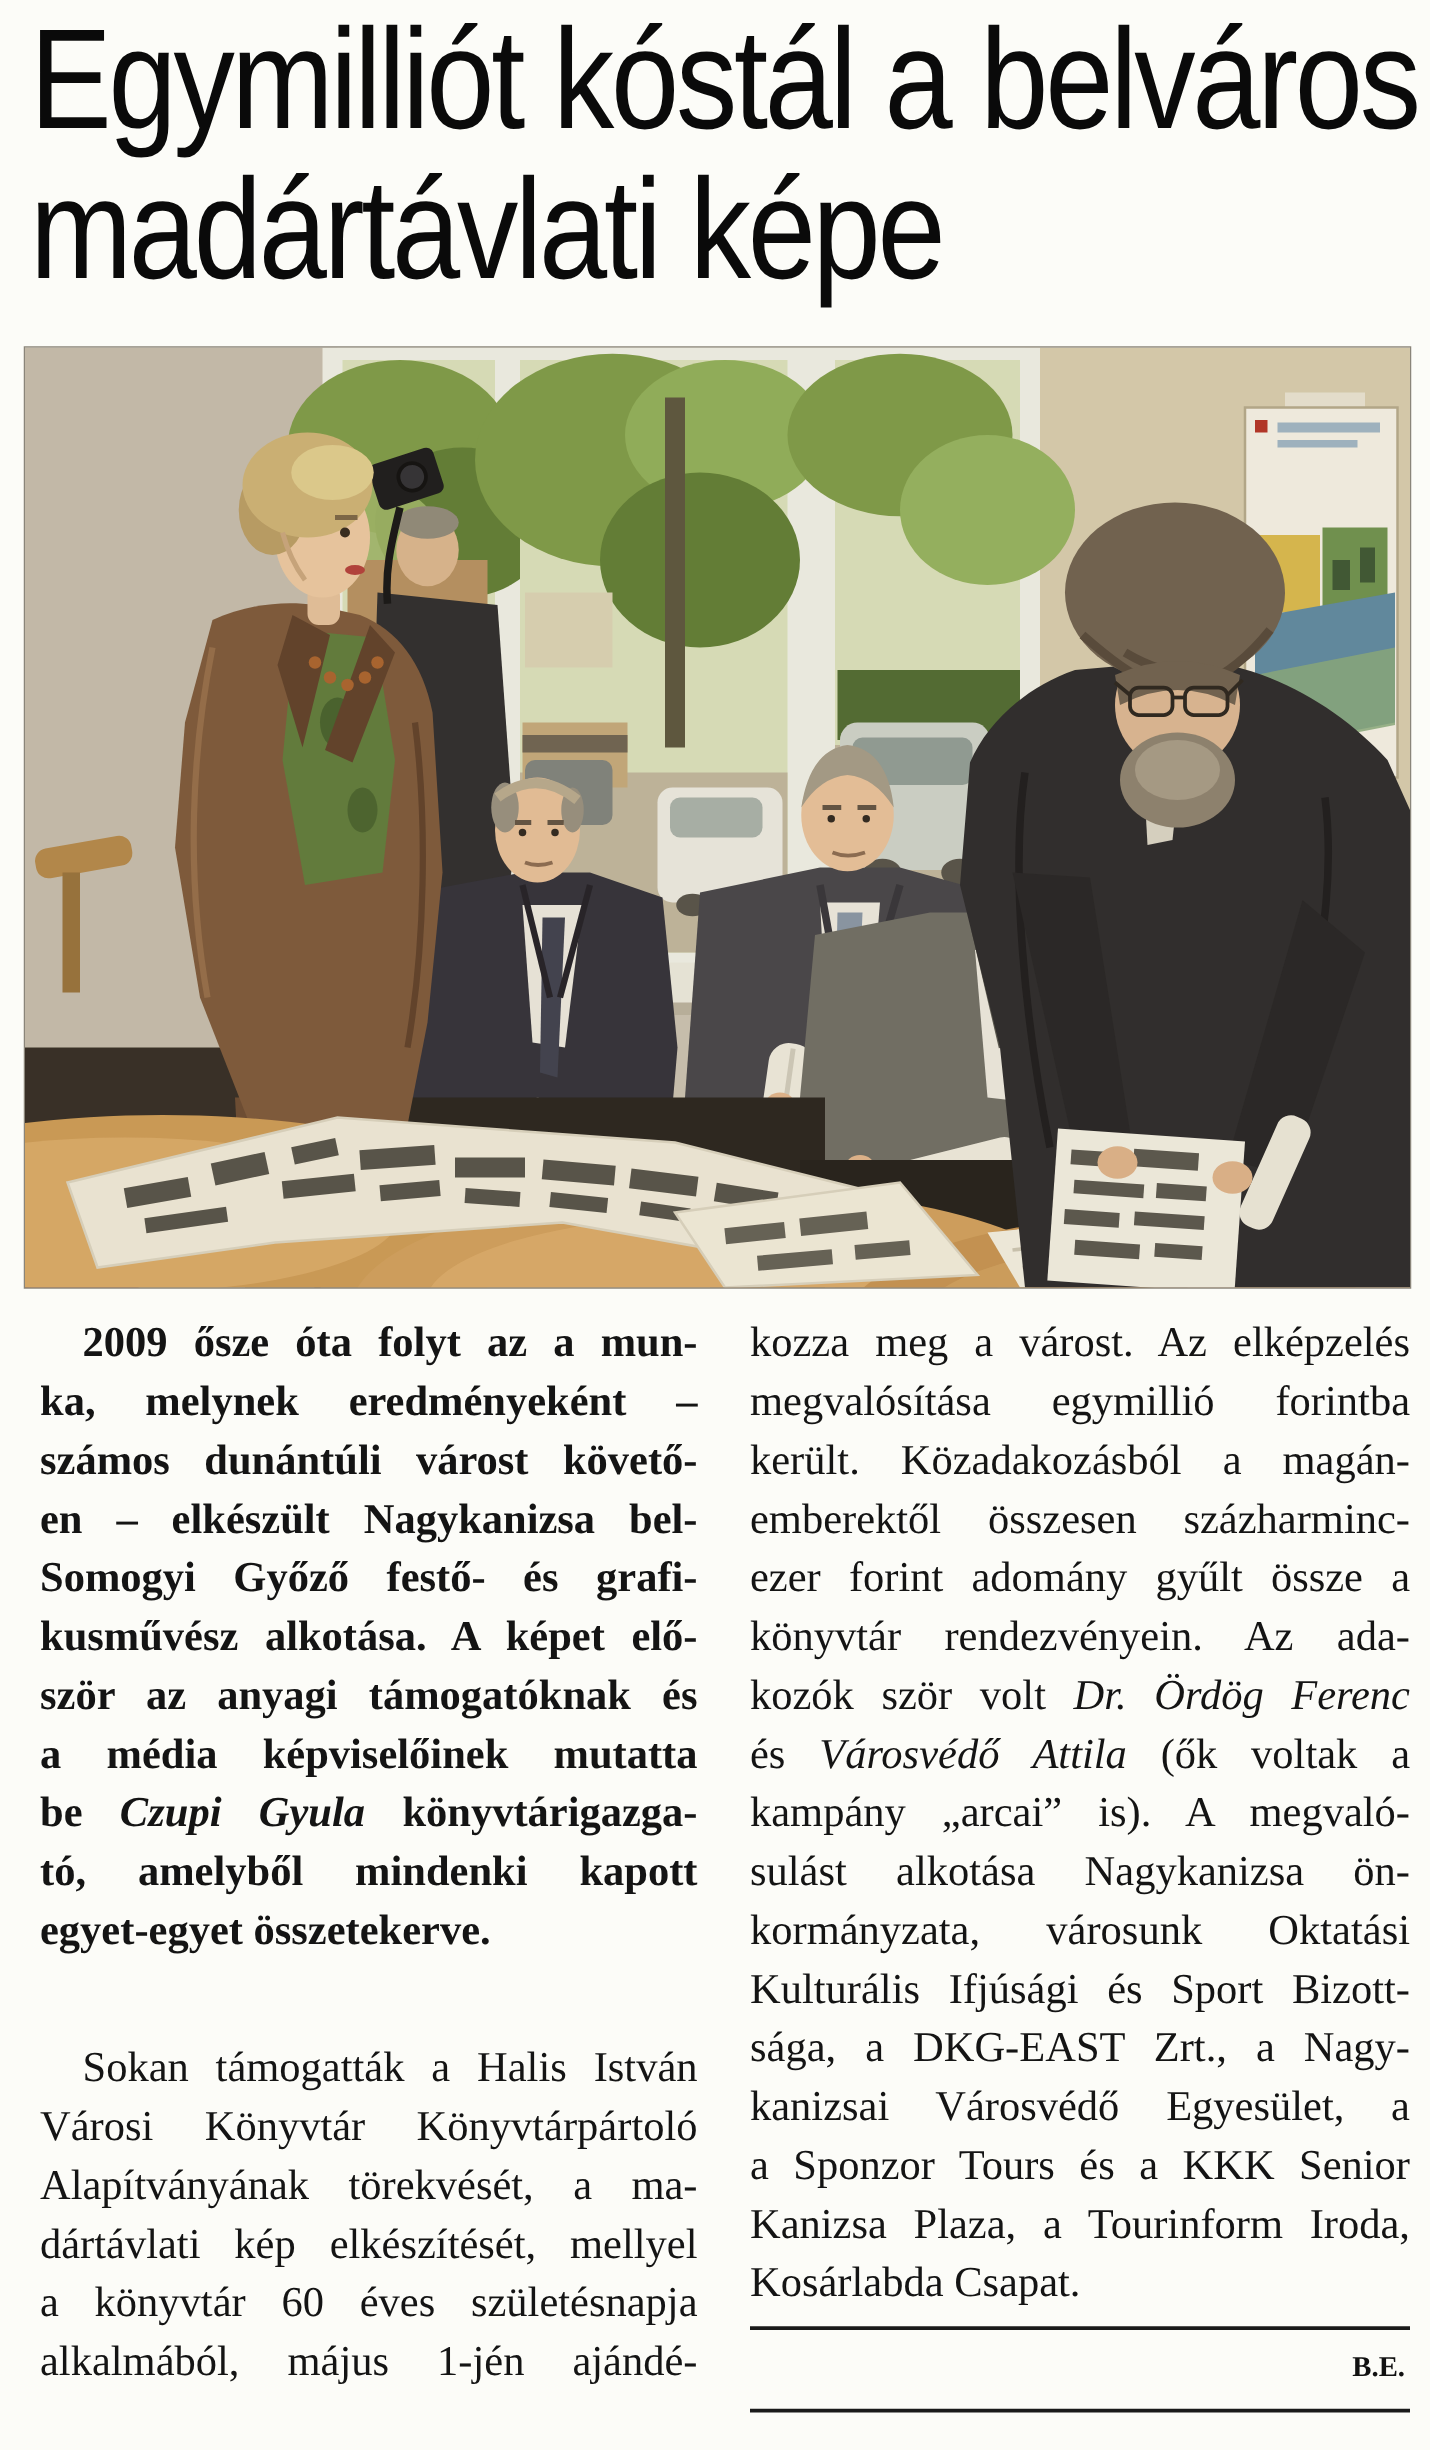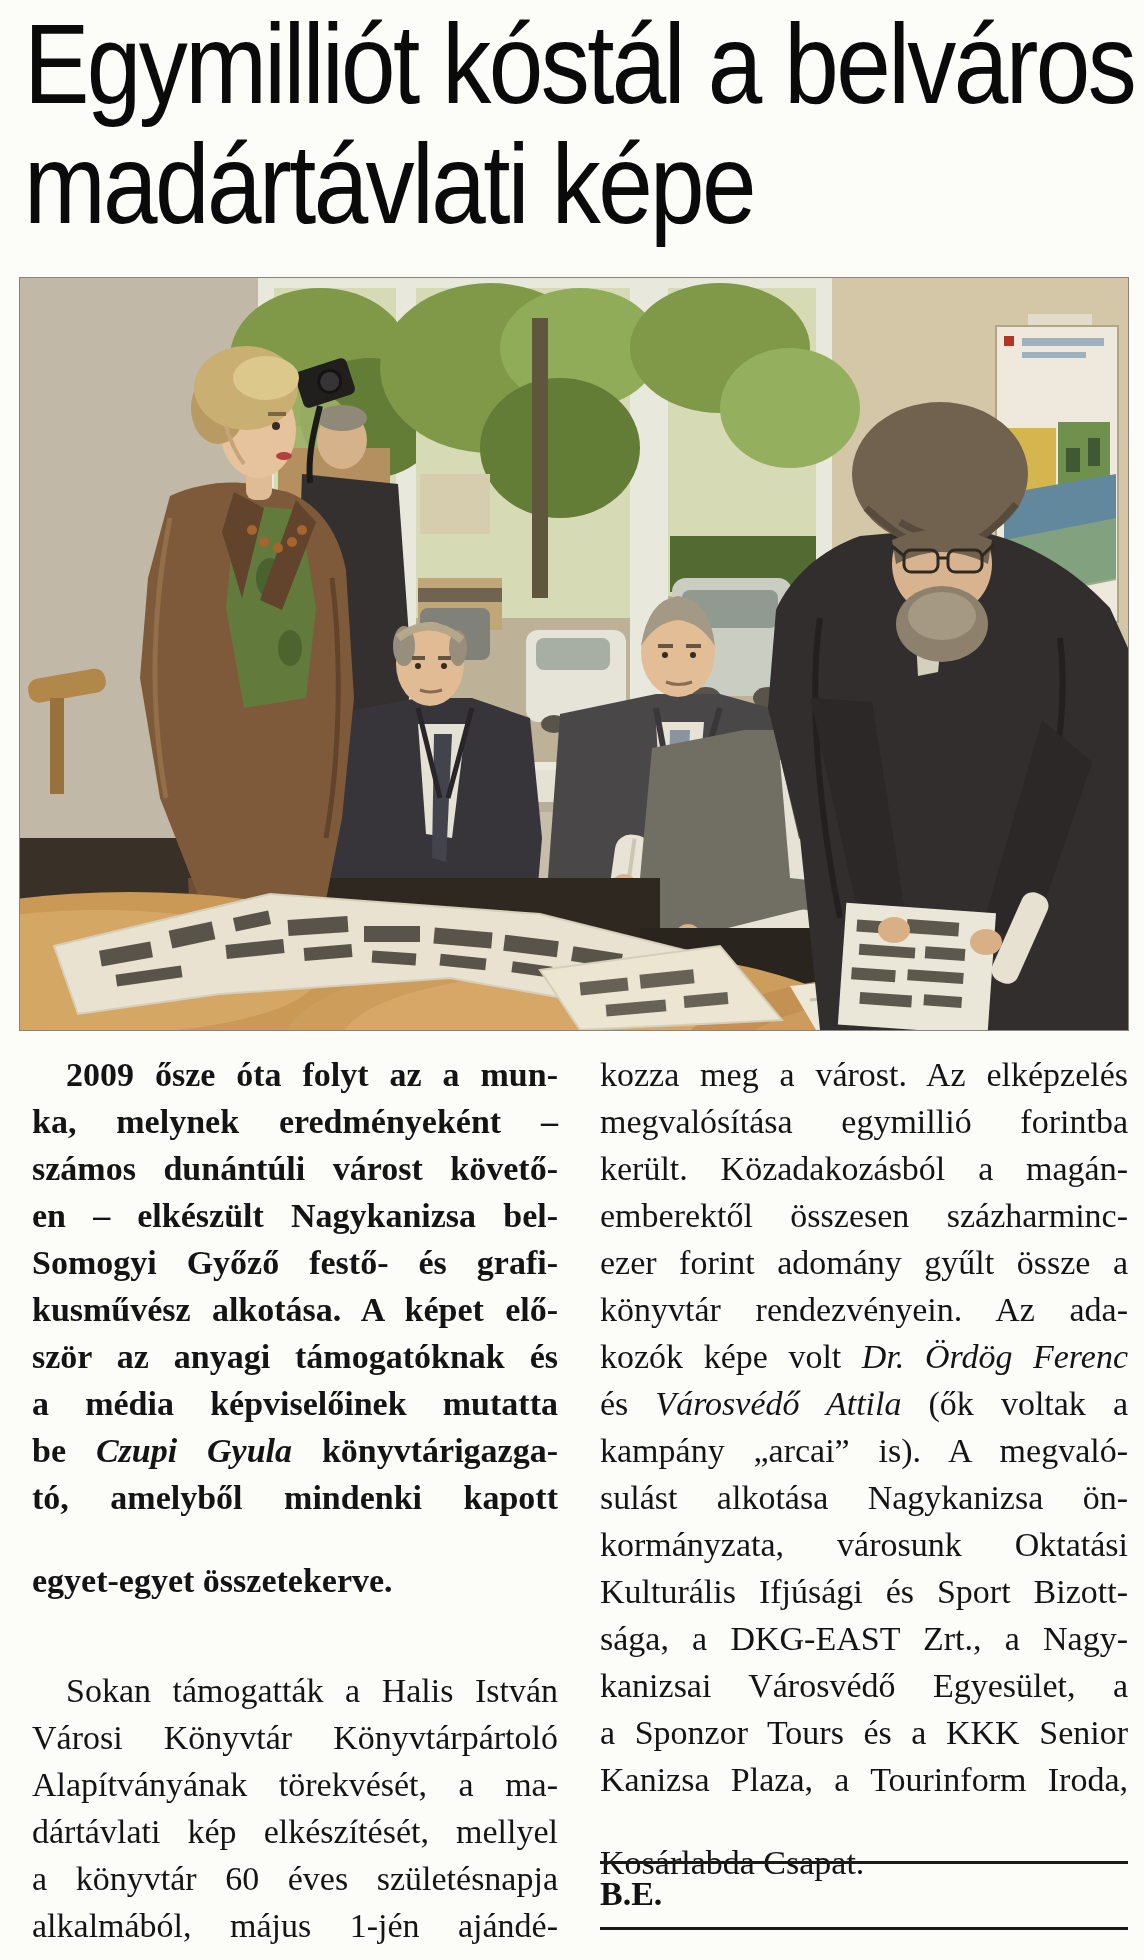--- a/index.html
+++ b/index.html
@@ -31,29 +31,29 @@
   .col{
     position:absolute;top:1051px;
     font-size:34px;line-height:47px;font-family:Liberation Serif, serif;
   }
   .col-left{left:32px;width:526px;}
   .col-right{left:600px;width:528px;}
   .para{margin:0;}
   .para.gap{margin-top:63px;}
   .para.bold{font-weight:bold;}
   .tl{height:47px;text-align:justify;text-align-last:justify;overflow:visible;white-space:nowrap;}
-  .tl.nj{text-align-last:left;margin-top:36px;}
+  .tl.nj{text-align-last:left;}
   .tl.ind{text-indent:34px;}
   .it{font-style:italic;}
   
   .sig{position:absolute;left:600px;top:1861px;width:528px;}
   .sig-rule{height:3px;background:#1a1a1a;}
   .sig-name{
-    height:63px;line-height:60px;text-align:left;
-    font-weight:bold;font-size:34px;color:#111;
+    height:63px;line-height:60px;text-align:right;
+    font-weight:bold;font-size:23px;color:#111;
     padding-right:4px;box-sizing:border-box;
   }
 </style>
 </head>
 <body>
 
 <div class="headline">
   <div class="hl-line"><span class="hl-text">Egymilliót kóstál a belváros</span></div>
   <div class="hl-line"><span class="hl-text">madártávlati képe</span></div>
 </div>
@@ -352,21 +352,21 @@
 </div>
 
 <div class="col col-right">
   <div class="para">
       <div class="tl"><span>kozza meg a várost. Az elképzelés</span></div>
       <div class="tl"><span>megvalósítása egymillió forintba</span></div>
       <div class="tl"><span>került. Közadakozásból a magán-</span></div>
       <div class="tl"><span>emberektől összesen százharminc-</span></div>
       <div class="tl"><span>ezer forint adomány gyűlt össze a</span></div>
       <div class="tl"><span>könyvtár rendezvényein. Az ada-</span></div>
-      <div class="tl"><span>kozók képe volt </span><span class="it">Dr. Ördög Ferenc</span></div>
+      <div class="tl"><span>kozók ször volt </span><span class="it">Dr. Ördög Ferenc</span></div>
       <div class="tl"><span>és </span><span class="it">Városvédő Attila</span><span> (ők voltak a</span></div>
       <div class="tl"><span>kampány „arcai” is). A megvaló-</span></div>
       <div class="tl"><span>sulást alkotása Nagykanizsa ön-</span></div>
       <div class="tl"><span>kormányzata, városunk Oktatási</span></div>
       <div class="tl"><span>Kulturális Ifjúsági és Sport Bizott-</span></div>
       <div class="tl"><span>sága, a DKG-EAST Zrt., a Nagy-</span></div>
       <div class="tl"><span>kanizsai Városvédő Egyesület, a</span></div>
       <div class="tl"><span>a Sponzor Tours és a KKK Senior</span></div>
       <div class="tl"><span>Kanizsa Plaza, a Tourinform Iroda,</span></div>
       <div class="tl nj"><span>Kosárlabda Csapat.</span></div>

